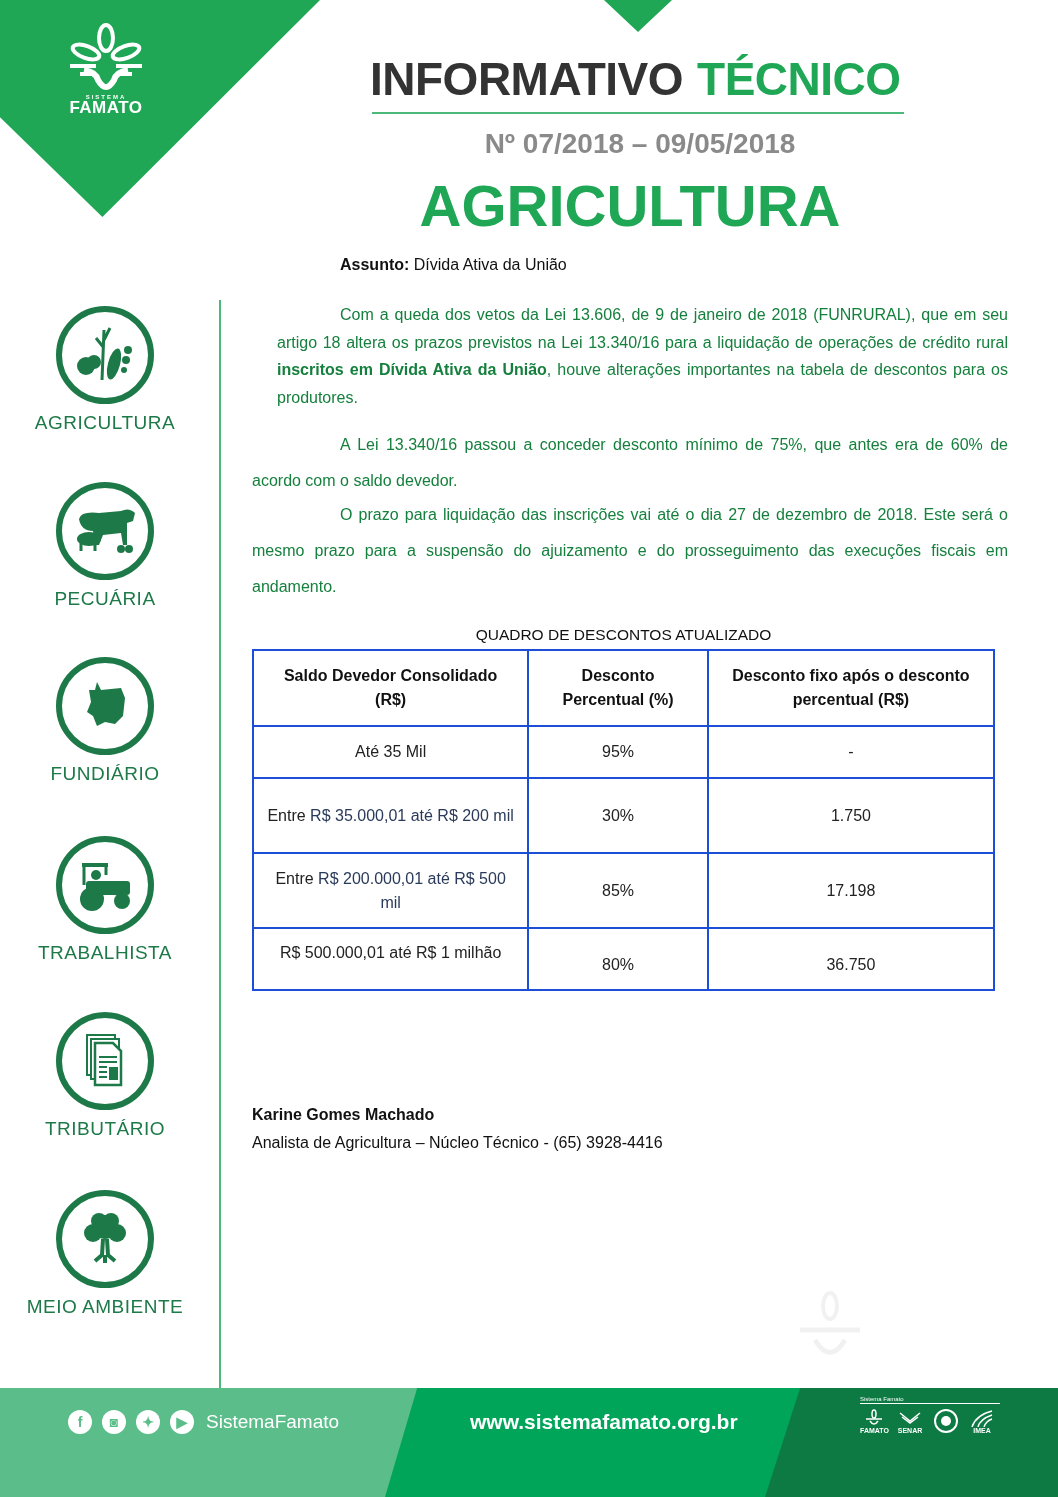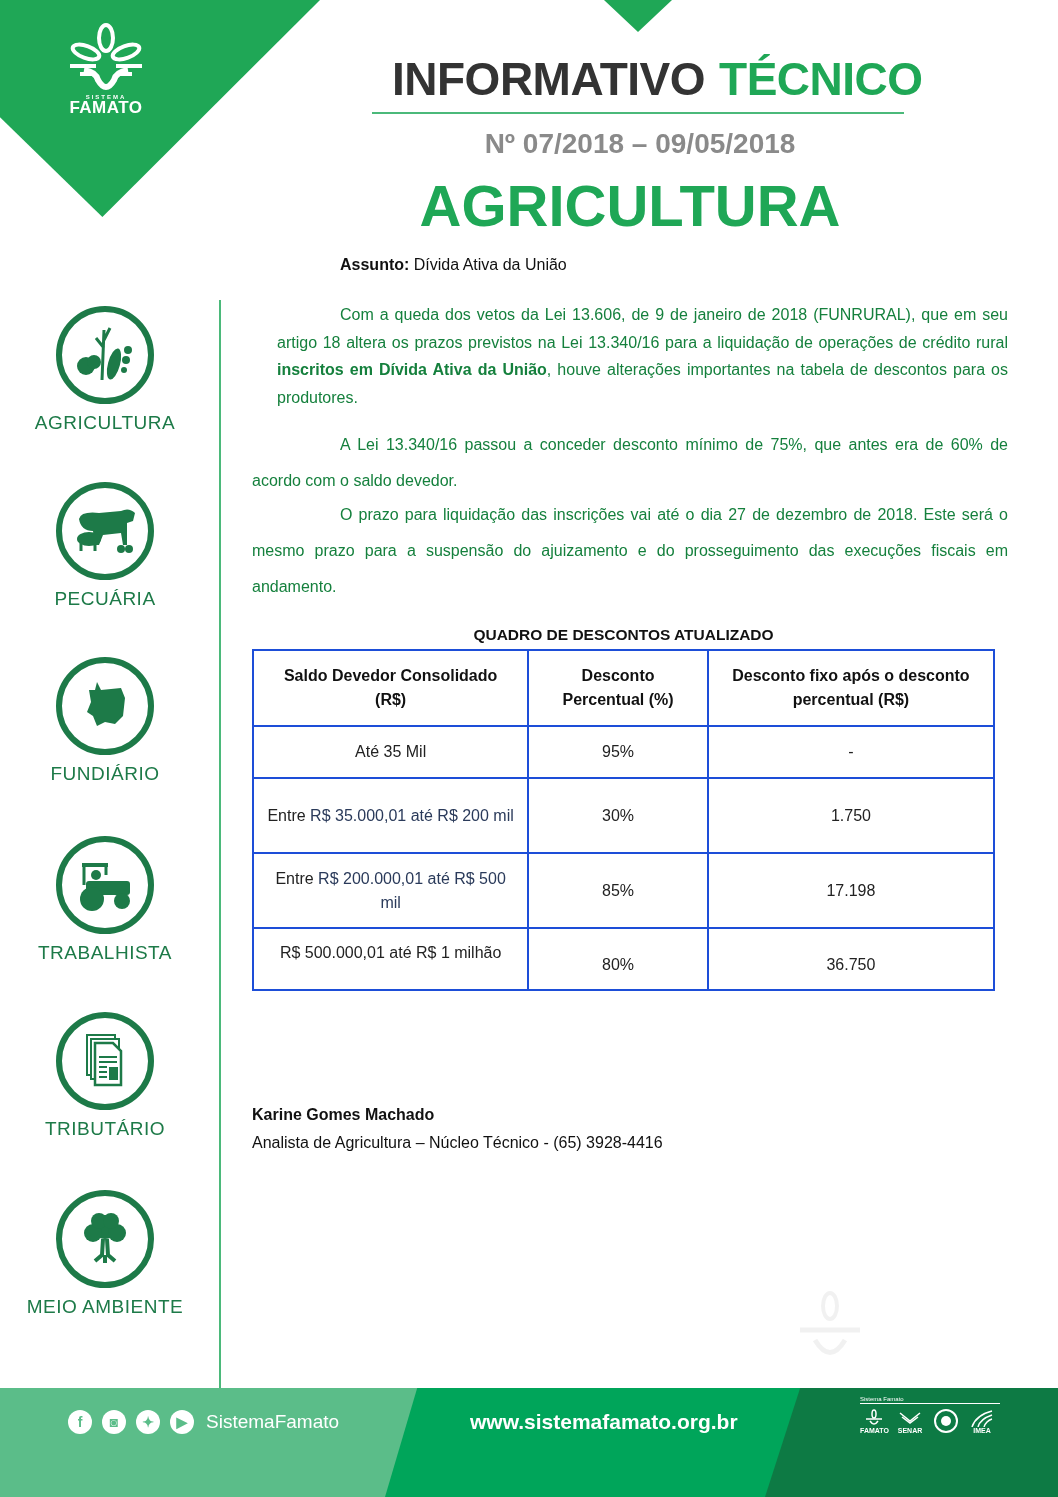--- a/index.html
+++ b/index.html
@@ -19,21 +19,20 @@
   }
   .logo { position: absolute; left: 60px; top: 22px; width: 92px; text-align: center; color: #fff; }
   .logo svg { display: block; margin: 0 auto; }
   .logo .sistema { font-size: 6px; letter-spacing: 2px; font-weight: bold; margin-top: 0px; }
   .logo .famato { font-size: 17px; font-weight: bold; letter-spacing: 0.5px; line-height: 16px; }
 
   .title {
     position: absolute; left: 370px; top: 52px; width: 540px;
     font-size: 46px; font-weight: bold; letter-spacing: -0.5px; white-space: nowrap;
     font-family: "Liberation Sans", sans-serif;
-    margin-left: 22px;
   }
   .title .t1 { color: #333333; }
   .title .t2 { color: #1fa756; margin-left: 14px; }
   .title-rule { position: absolute; left: 372px; top: 112px; width: 532px; height: 2px; background: #4bb97a; }
   .issue {
     position: absolute; left: 370px; top: 128px; width: 540px; text-align: center;
     font-size: 28px; font-weight: bold; color: #8a8a8a;
   }
   .section-title {
     position: absolute; left: 370px; top: 172px; width: 520px; text-align: center;
@@ -48,21 +47,21 @@
     display: flex; align-items: center; justify-content: center;
   }
   .side-item .label { margin-top: 8px; font-size: 19px; color: #1d7a48; letter-spacing: 0.5px; }
   .assunto { position: absolute; left: 340px; top: 256px; font-size: 16px; }
   .assunto b { font-weight: bold; }
   .para { position: absolute; font-size: 16px; text-align: justify; color: #15803d; }
   .p1 { left: 277px; top: 301px; width: 731px; line-height: 27.5px; text-indent: 63px; }
   .p2 { left: 252px; top: 427px; width: 756px; line-height: 36px; text-indent: 88px; }
   .p3 { left: 252px; top: 497px; width: 756px; line-height: 36px; text-indent: 88px; }
 
-  .table-caption { position: absolute; left: 252px; top: 626px; width: 743px; text-align: center; font-size: 15.5px; font-weight: bold; }
+  .table-caption { position: absolute; left: 252px; top: 626px; width: 743px; text-align: center; font-size: 15.5px; font-weight: normal; }
   table.quadro {
     position: absolute; left: 252px; top: 649px; width: 743px; border-collapse: collapse;
     font-size: 16px; text-align: center;
   }
   table.quadro th, table.quadro td { border: 2px solid #1d4ed8; padding: 2px 10px; }
   table.quadro th { font-weight: bold; height: 76px; line-height: 24px; border-width: 2px 2px 1px 2px; }
   table.quadro th:first-child { border-left-width: 2px; }
   table.quadro td { line-height: 24px; color: #222; }
   .r1 td { height: 52px; }
   .r2 td, .r3 td { height: 75px; }

